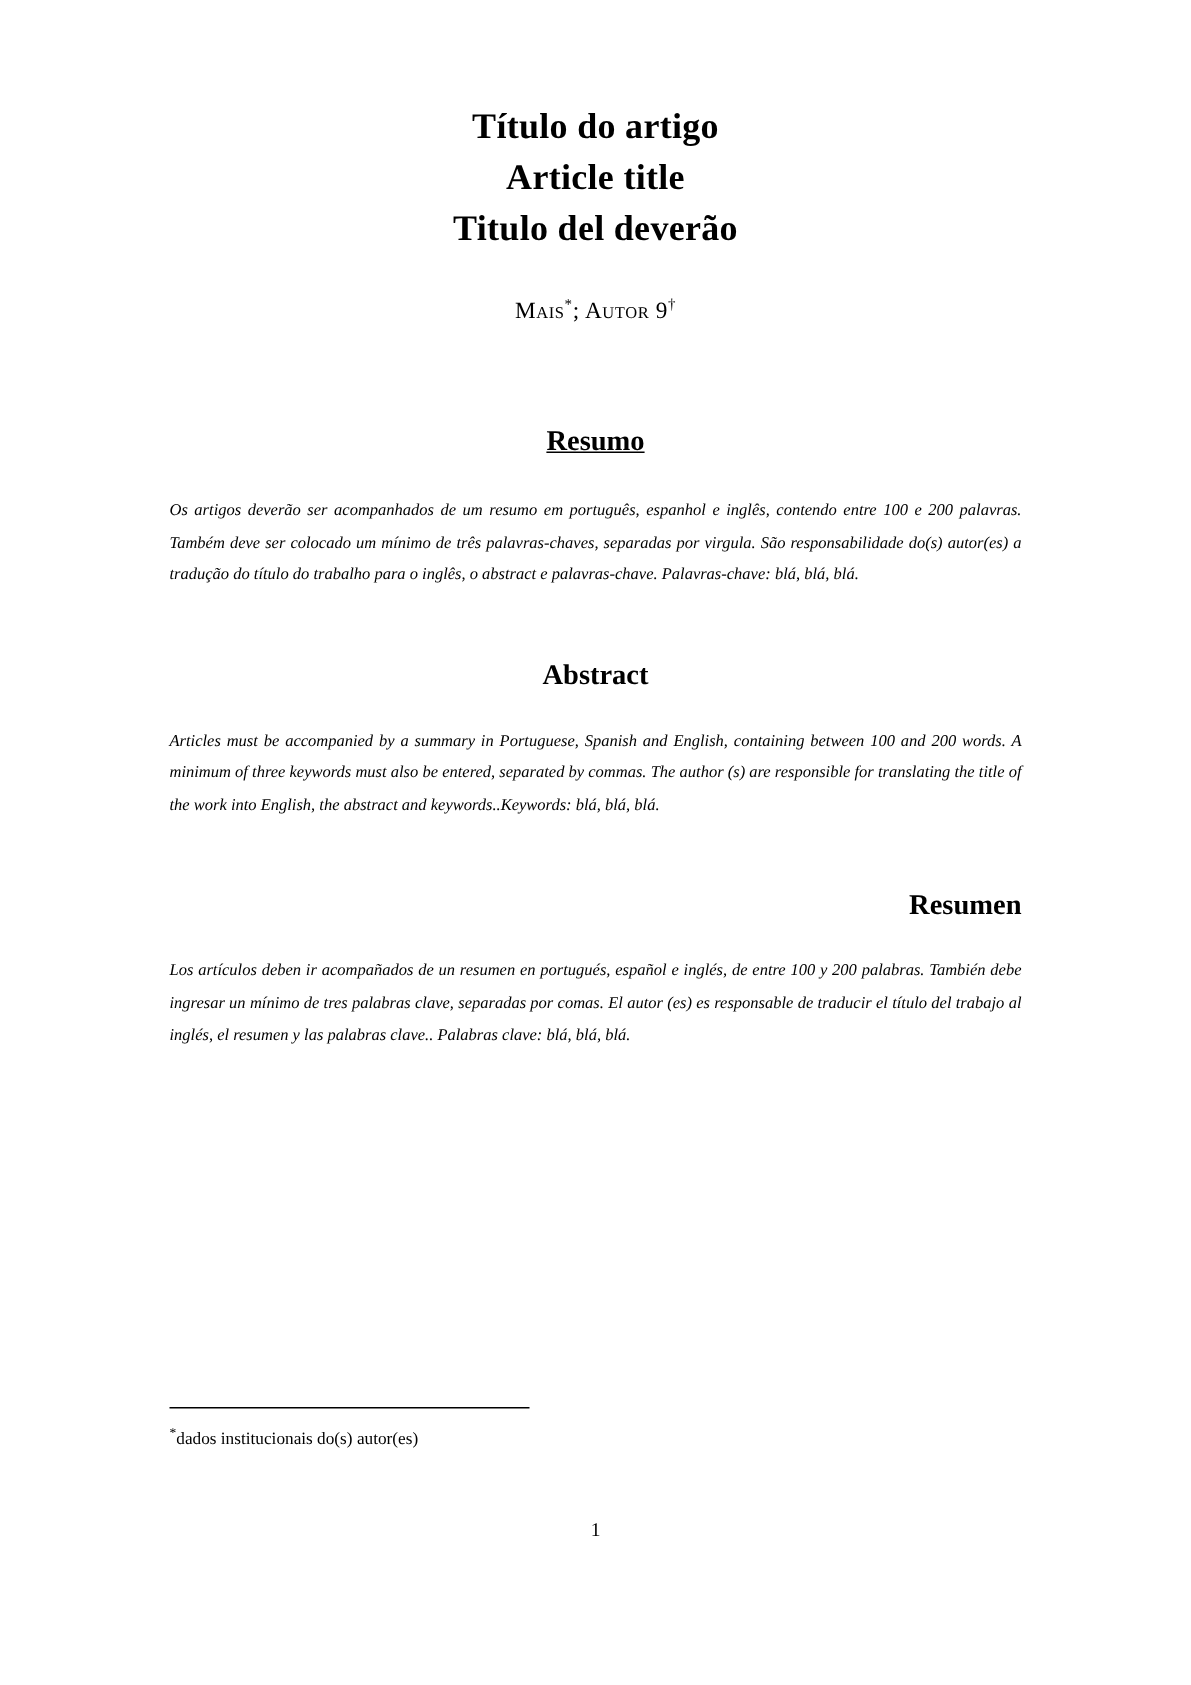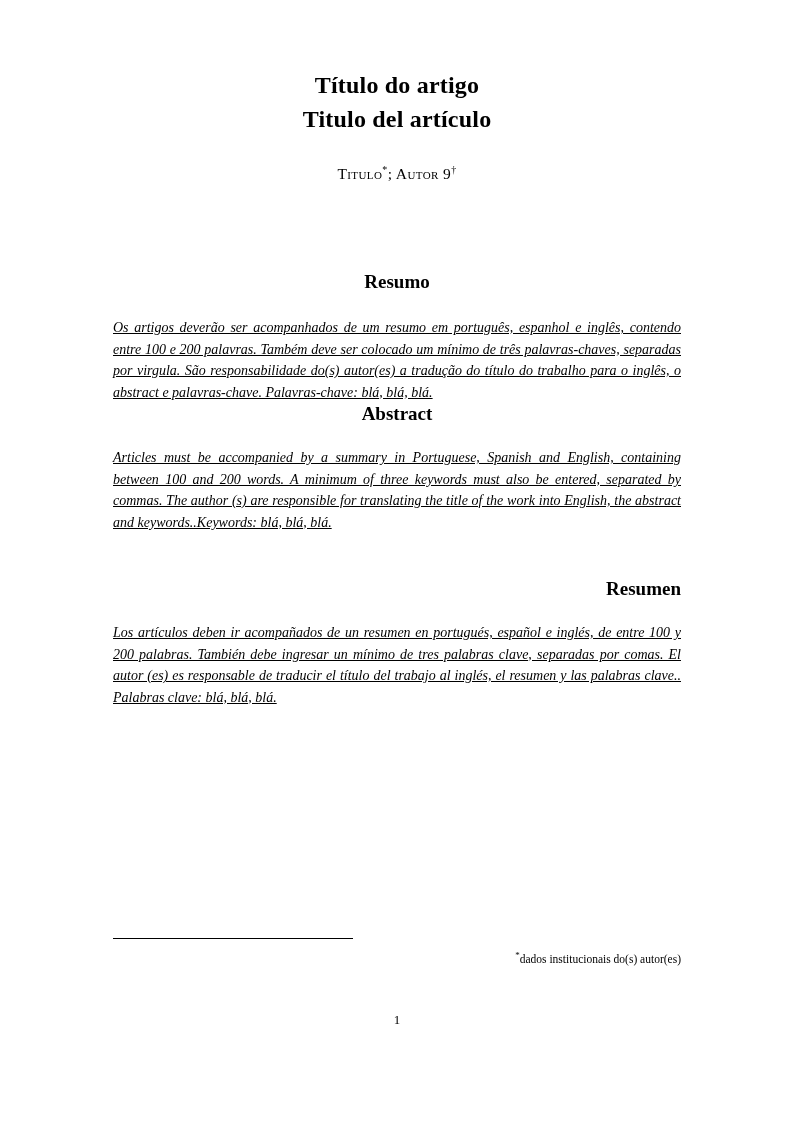--- a/index.html
+++ b/index.html
@@ -52,43 +52,41 @@
     vertical-align: super;
     font-variant: normal;
   }
 
   
   .sec-heading {
     text-align: center;
     font-weight: bold;
     font-size: 19px;
   }
-  .sec-resumo   { margin-top: 88px; }
-  .sec-abstract { }
+  .sec-resumo   { margin-top: 67px; text-decoration: underline; }
+  .sec-abstract { margin-top: 45px; }
   .sec-resumen  { margin-top: 45px; text-align: right; }
 
   
   .abs-para {
     margin-top: 22px;
     font-style: italic;
-    font-size: 14px;
+    font-size: 11px;
     line-height: 21.5px;
     text-align: justify;
     text-justify: inter-word;
-    text-decoration: underline;
   }
   .abs-para.pt { margin-top: 24px; }
 
   
   .footnote-area {
     position: absolute;
     left: 113px;
     top: 938px;
     width: 568px;
-    text-align: right;
   }
   .footnote-rule {
     width: 240px;
     height: 1px;
     background: #000;
     margin-bottom: 8px;
   }
   .footnote {
     font-size: 11.5px;
     line-height: 16.5px;
@@ -111,25 +109,26 @@
 </style>
 </head>
 <body>
 
 <div class="page">
 
   <div class="content">
 
     <div class="title-block">
       <div class="title-line">Título do artigo</div>
-      <div class="title-line">Titulo del artículo</div>
+      <div class="title-line">Article title</div>
+      <div class="title-line">Titulo del deverão</div>
     </div>
 
     <div class="authors">
-      <span>Titulo</span><sup>*</sup><span>; </span><span>Autor 9</span><sup>†</sup>
+      <span>Mais</span><sup>*</sup><span>; </span><span>Autor 9</span><sup>†</sup>
     </div>
 
     <div class="sec-heading sec-resumo">Resumo</div>
     <div class="abs-para pt">Os artigos deverão ser acompanhados de um resumo em português, espanhol e inglês, contendo entre 100 e 200 palavras. Também deve ser colocado um mínimo de três palavras-chaves, separadas por virgula. São responsabilidade do(s) autor(es) a tradução do título do trabalho para o inglês, o abstract e palavras-chave. Palavras-chave: blá, blá, blá.</div>
 
     <div class="sec-heading sec-abstract">Abstract</div>
     <div class="abs-para">Articles must be accompanied by a summary in Portuguese, Spanish and English, containing between 100 and 200 words. A minimum of three keywords must also be entered, separated by commas. The author (s) are responsible for translating the title of the work into English, the abstract and keywords..Keywords: blá, blá, blá.</div>
 
     <div class="sec-heading sec-resumen">Resumen</div>
     <div class="abs-para">Los artículos deben ir acompañados de un resumen en portugués, español e inglés, de entre 100 y 200 palabras. También debe ingresar un mínimo de tres palabras clave, separadas por comas. El autor (es) es responsable de traducir el título del trabajo al inglés, el resumen y las palabras clave.. Palabras clave: blá, blá, blá.</div>

